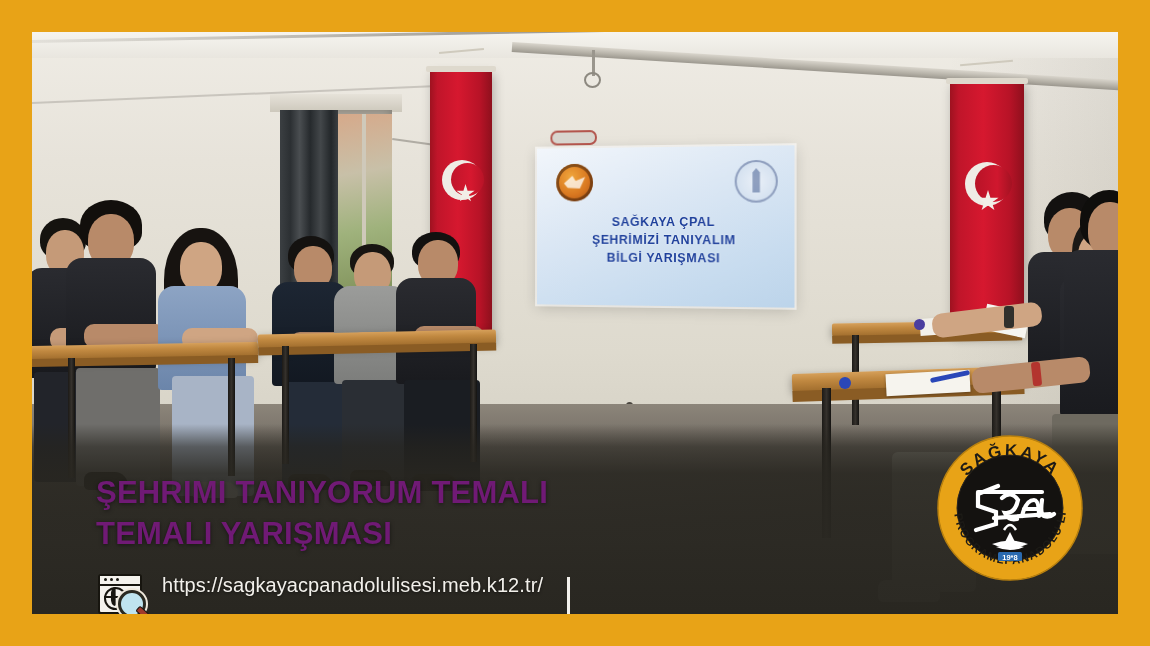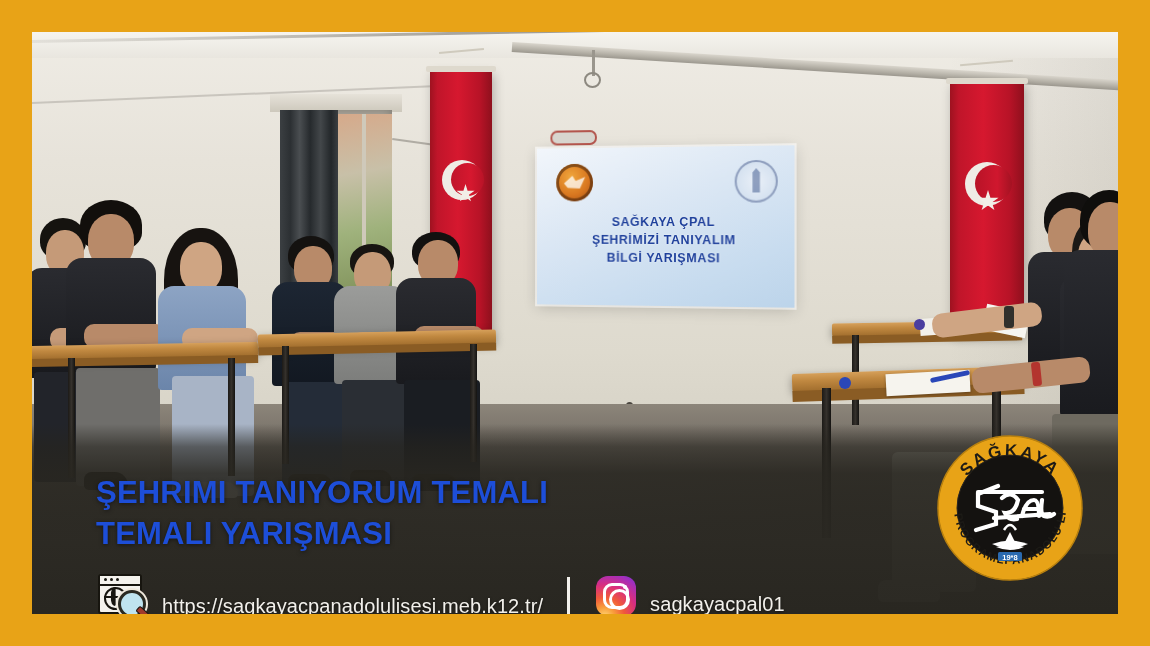--- a/index.html
+++ b/index.html
@@ -300,37 +300,37 @@
   }
 
   
   .caption {
     position: absolute;
     left: 64px;
     top: 440px;
     width: 640px;
   }
   .headline {
-    color: #1d4ed8;
+    color: #701a75;
     font-size: 31px;
     font-weight: bold;
     line-height: 1.33;
     letter-spacing: .2px;
     text-shadow: 0 1px 4px rgba(0,0,0,.5);
   }
   .headline span { display: block; }
 
   .links {
     display: flex;
     align-items: center;
     margin-top: 20px;
   }
   .link-item {
     display: flex;
-    align-items: flex-end;
+    align-items: flex-start;
   }
   .link-text {
     color: #f2f0eb;
     font-size: 20px;
     letter-spacing: .1px;
     margin-left: 14px;
     text-shadow: 0 1px 3px rgba(0,0,0,.55);
   }
   .divider {
     width: 3px;
@@ -634,28 +634,20 @@
             </div>
             <div class="web-globe"></div>
             <div class="web-mag"></div>
             <div class="web-mag-h"></div>
           </div>
           <div class="link-text">https://sagkayacpanadolulisesi.meb.k12.tr/</div>
         </div>
 
         <div class="divider"></div>
 
-        <div class="link-item">
-          <div class="ig-icon">
-            <div class="ig-sq"></div>
-            <div class="ig-lens"></div>
-            <div class="ig-dot"></div>
-          </div>
-          <div class="link-text">sagkayacpal01</div>
-        </div>
 
       </div>
     </div>
 
     <div class="school-logo">
       <svg class="logo-svg" viewBox="0 0 152 152">
         <defs>
           <path id="arcTop" d="M 22,78 A 54,54 0 0 1 130,78"></path>
           <path id="arcBot" d="M 20,76 A 56,56 0 0 0 132,76"></path>
         </defs>

